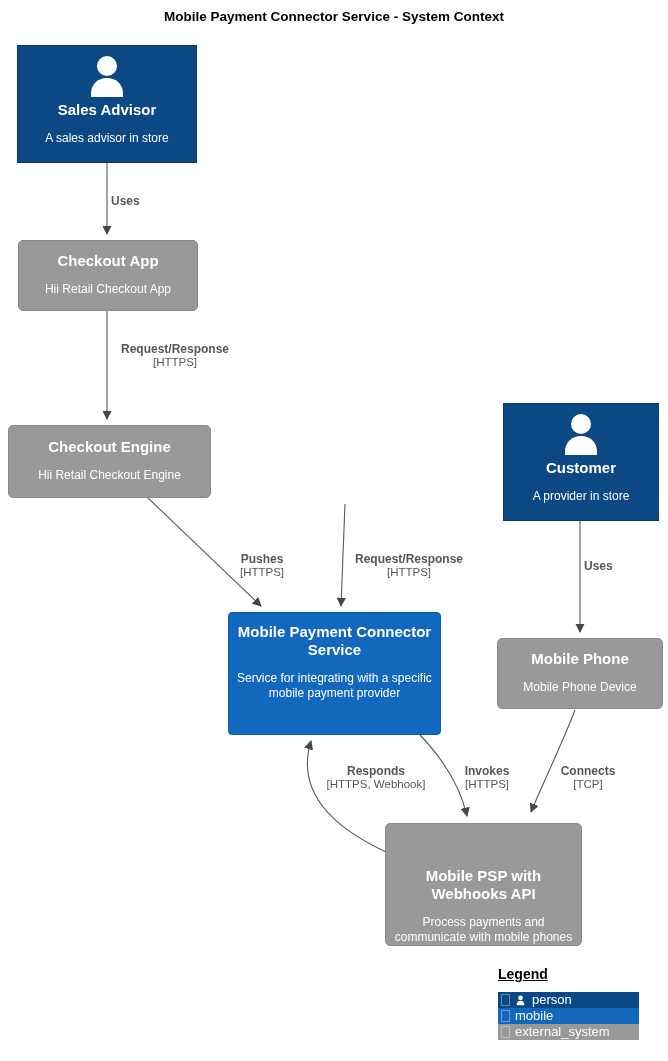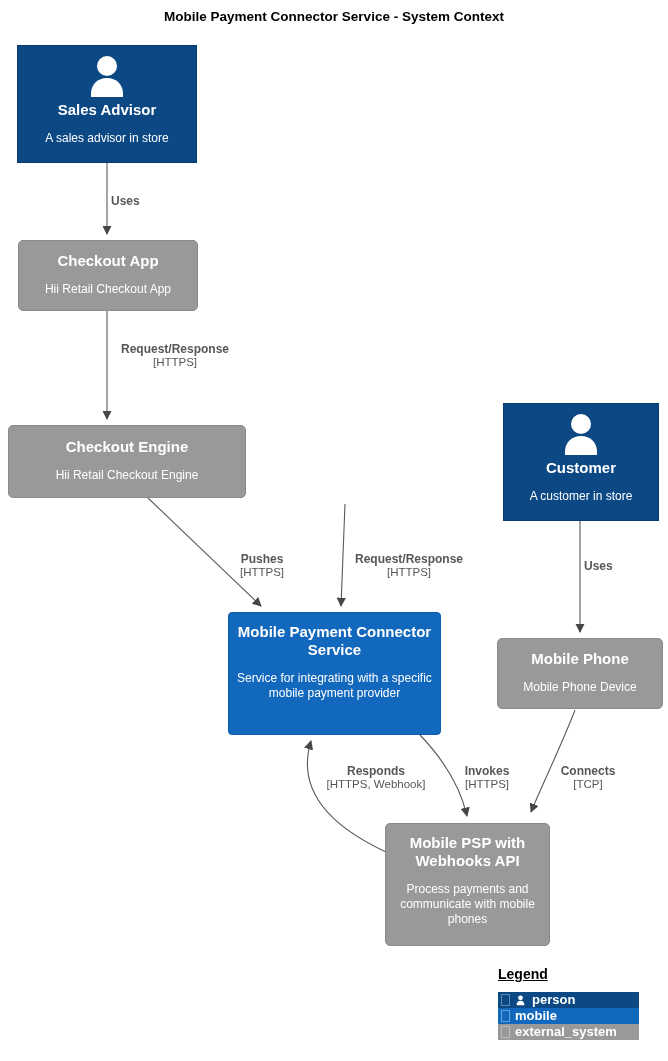--- a/index.html
+++ b/index.html
@@ -18,21 +18,21 @@
   .node-desc{font-size:12px;line-height:15px;padding:0 7px;margin-top:12px;}
   .node-icon{margin-top:9px;margin-bottom:2px;}
   .edge-label{position:absolute;z-index:3;text-align:center;color:#575757;white-space:nowrap;}
   .edge-label .lbl{font-size:12px;font-weight:bold;line-height:14px;}
   .edge-label .tech{font-size:11.5px;line-height:13px;}
   .edge-label.centered{transform:translateX(-50%);}
   #legend{position:absolute;left:498px;top:966px;z-index:3;}
   .legend-title{font-size:14px;font-weight:bold;color:#000;text-decoration:underline;
         margin-bottom:10px;}
   .legend-row{width:141px;height:16px;line-height:16px;color:#fff;font-size:13px;
-        display:flex;align-items:center;padding-left:3px;box-sizing:border-box;font-weight:bold;}
+        display:flex;align-items:center;padding-left:3px;box-sizing:border-box;}
   .tofu{display:inline-block;width:7px;height:10px;border:1px solid rgba(255,255,255,0.35);
         margin-right:5px;flex:0 0 auto;}
   .mini-person{margin-right:6px;flex:0 0 auto;}
 </style>
 </head>
 <body>
 
 <div id="stage">
 
   <svg id="edges">
@@ -60,46 +60,46 @@
     </svg>
     <div class="node-title">Sales Advisor</div>
     <div class="node-desc">A sales advisor in store</div>
   </div>
 
   <div class="node external" style="left: 18px; top: 240px; width: 180px; height: 71px; padding-top: 11px; background-color: rgb(153, 153, 153);">
     <div class="node-title">Checkout App</div>
     <div class="node-desc">Hii Retail Checkout App</div>
   </div>
 
-  <div class="node external" style="left: 8px; top: 425px; width: 238px; height: 73px; padding-top: 12px; background-color: rgb(153, 153, 153);">
+  <div class="node external" style="left: 8px; top: 425px; width: 203px; height: 73px; padding-top: 12px; background-color: rgb(153, 153, 153);">
     <div class="node-title">Checkout Engine</div>
     <div class="node-desc">Hii Retail Checkout Engine</div>
   </div>
 
 
   <div class="node person" style="left: 503px; top: 403px; width: 156px; height: 118px; background-color: rgb(11, 72, 132);">
     <svg class="node-icon" width="46" height="44" viewBox="0 0 46 44">
       <circle cx="23" cy="11" r="10" fill="#ffffff"></circle>
       <path d="M23,23 c-9.5,0 -16,6.8 -16,15.5 V42 h32 v-3.5 c0,-8.7 -6.5,-15.5 -16,-15.5 z" fill="#ffffff"></path>
     </svg>
     <div class="node-title">Customer</div>
-    <div class="node-desc">A customer in store</div>
+    <div class="node-desc">A provider in store</div>
   </div>
 
   <div class="node system" style="left: 228px; top: 612px; width: 213px; height: 123px; padding-top: 10px; background-color: rgb(17, 104, 189);">
     <div class="node-title">Mobile Payment Connector Service</div>
     <div class="node-desc">Service for integrating with a specific mobile payment provider</div>
   </div>
 
   <div class="node external" style="left: 497px; top: 638px; width: 166px; height: 71px; padding-top: 11px; background-color: rgb(153, 153, 153);">
     <div class="node-title">Mobile Phone</div>
     <div class="node-desc">Mobile Phone Device</div>
   </div>
 
-  <div class="node external" style="left: 385px; top: 823px; width: 165px; height: 123px; padding-top: 10px; background-color: rgb(153, 153, 153);">
+  <div class="node external" style="left: 385px; top: 823px; width: 197px; height: 123px; padding-top: 10px; background-color: rgb(153, 153, 153); justify-content: flex-end;">
     <div class="node-title">Mobile PSP with Webhooks API</div>
     <div class="node-desc">Process payments and communicate with mobile phones</div>
   </div>
 
   <div class="edge-label" style="left:111px;top:194px;">
     <div class="lbl">Uses</div>
   </div>
 
   <div class="edge-label centered" style="left:175px;top:342px;">
     <div class="lbl">Request/Response</div>

